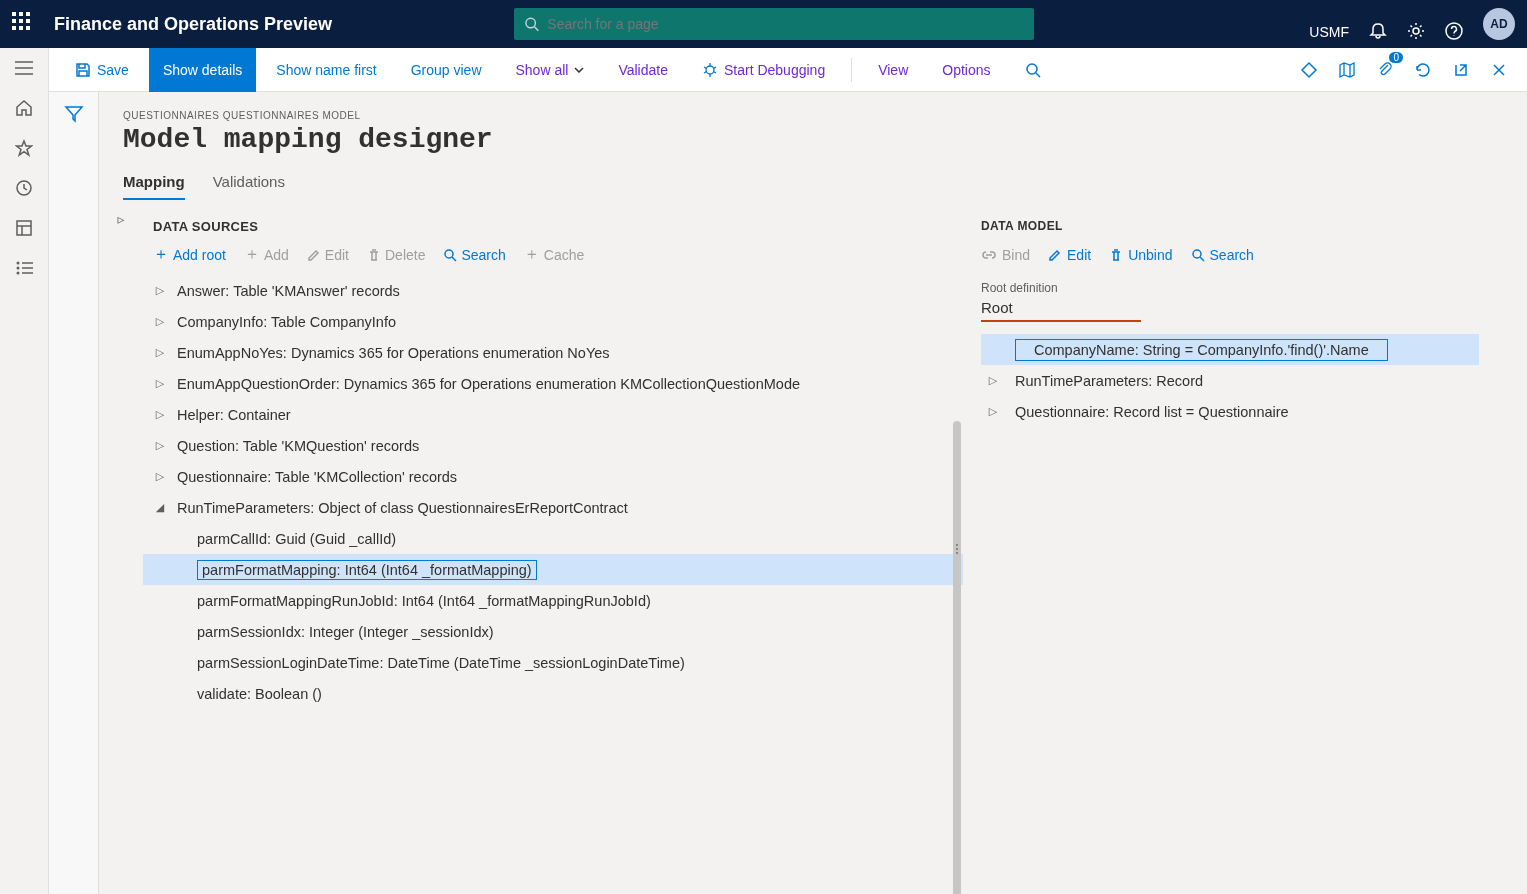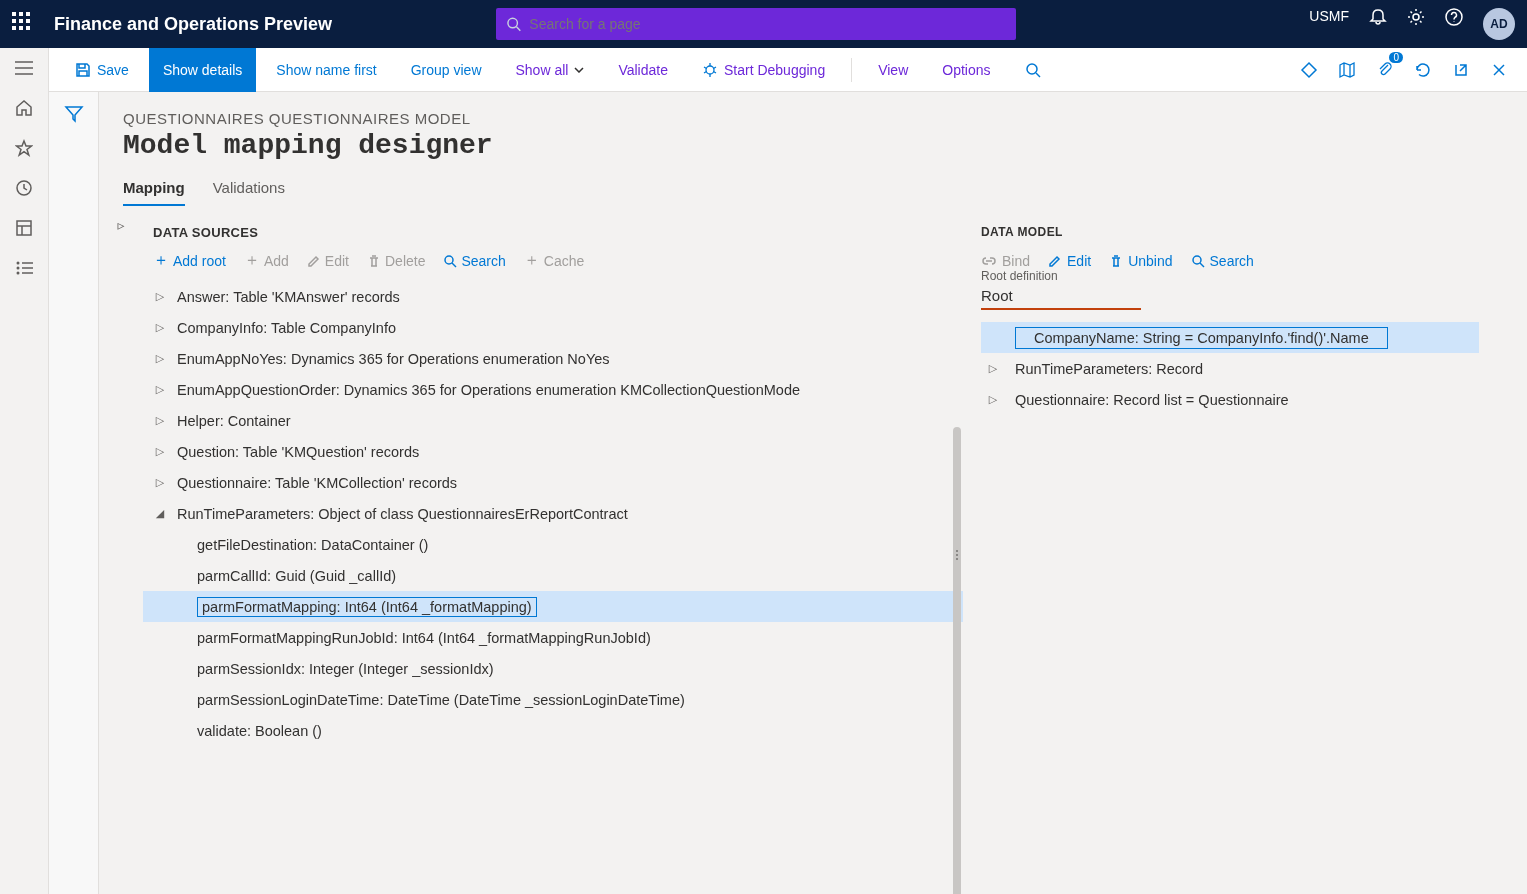--- a/index.html
+++ b/index.html
@@ -2,26 +2,26 @@
 <html><head>
 <meta charset="utf-8">
 <style>
 * { box-sizing: border-box; margin: 0; padding: 0; }
 body { font-family: "Segoe UI", Arial, sans-serif; font-size: 14px; color: #323130; background: #f3f2f1; overflow: hidden; width: 1527px; height: 894px; position: relative; }
 
 
 .topbar { height: 48px; background: #0a1e3f; color: #fff; display: flex; align-items: center; padding: 0 12px; }
 .topbar .waffle { width: 24px; height: 24px; display: grid; grid-template-columns: repeat(3,4px); grid-template-rows: repeat(3,4px); gap: 3px; cursor: pointer; margin-right: 18px; }
 .topbar .waffle span { background: #fff; width: 4px; height: 4px; }
-.topbar .app-title { font-size: 18px; font-weight: 600; margin-right: 44px; white-space: nowrap; }
-.searchbar { flex: 0 0 520px; margin-left: 120px; height: 32px; background: #6d28d9; border-radius: 2px; display: flex; align-items: center; padding: 0 10px; color: #c8d1de; }
+.topbar .app-title { font-size: 18px; font-weight: 600; margin-right: 62px; white-space: nowrap; }
+.searchbar { flex: 0 0 520px; margin-left: 120px; height: 32px; background: #0f766e; border-radius: 2px; display: flex; align-items: center; padding: 0 10px; color: #c8d1de; }
 .searchbar svg { margin-right: 8px; }
 .searchbar input { background: transparent; border: none; outline: none; color: #c8d1de; font-size: 14px; width: 100%; }
 .topbar .spacer { flex: 1; }
-.topbar .right-icons { display: flex; align-items: flex-start; gap: 20px; }
+.topbar .right-icons { display: flex; align-items: flex-end; gap: 20px; }
 .topbar .right-icons .txt { font-size: 14px; }
 .topbar .avatar { width: 32px; height: 32px; border-radius: 50%; background: #b8c7e0; color: #0a1e3f; display: flex; align-items: center; justify-content: center; font-size: 12px; font-weight: 600; }
 
 
 .cmdbar-wrap { display: flex; }
 .leftstrip { width: 49px; background: #f3f2f1; border-right: 1px solid #e1dfdd; height: calc(894px - 48px); display: flex; flex-direction: column; align-items: center; padding-top: 10px; gap: 20px; }
 .leftstrip .icon { width: 20px; height: 20px; color: #605e5c; display:flex; align-items:center; justify-content:center; cursor:pointer; }
 .rightarea { flex: 1; display: flex; flex-direction: column; }
 .cmdbar { height: 44px; background: #fff; border-bottom: 1px solid #e1dfdd; display: flex; align-items: center; padding: 0 12px; gap: 6px; }
 .cmdbar .btn { height: 44px; padding: 0 14px; display: flex; align-items: center; gap: 6px; cursor: pointer; color: #6d28d9; font-size: 14px; }
@@ -30,21 +30,21 @@
 .cmdbar .sep { width: 1px; height: 24px; background: #e1dfdd; margin: 0 6px; }
 .cmdbar .rspace { flex: 1; }
 .cmdbar .ricon { width: 32px; height: 32px; display: flex; align-items: center; justify-content: center; color: #0078d4; cursor: pointer; position: relative; }
 .cmdbar .ricon.badge::after { content: attr(data-badge); position: absolute; top: -2px; right: -2px; background: #0078d4; color:#fff; font-size:10px; border-radius:8px; padding: 0 4px; }
 
 
 .content { flex: 1; display: flex; background: #f3f2f1; overflow: hidden; }
 .filterstrip { width: 50px; border-right: 1px solid #e1dfdd; background: #f8f8f8; display: flex; justify-content: center; padding-top: 12px; }
 .filterstrip .funnel { color: #0078d4; }
 .main { flex: 1; padding: 18px 24px 0 24px; overflow: auto; }
-.breadcrumb { font-size: 15px; color: #605e5c; letter-spacing: 0.5px; }
+.breadcrumb { font-size: 10px; color: #605e5c; letter-spacing: 0.5px; }
 .pagetitle { font-size: 28px; font-weight: 600; margin-top: 3px; font-family: Liberation Mono, monospace; }
 .tabs { display: flex; gap: 28px; margin-top: 18px; border-bottom: 1px solid transparent; }
 .tabs .tab { padding-bottom: 8px; cursor: pointer; color: #605e5c; font-size: 15px; }
 .tabs .tab.active { color: #323130; font-weight: 600; border-bottom: 2px solid #0078d4; }
 
 .dual { display: flex; gap: 0; margin-top: 0; }
 .ds-panel { flex: 1; border-right: none; position: relative; }
 .ds-collapse { position: absolute; left: -12px; top: 8px; width: 20px; height: 20px; background: #f3f2f1; display:flex; align-items:center; justify-content:center; color:#605e5c; cursor:pointer; }
 .panel-title { font-size: 13px; font-weight: 700; margin: 18px 0 10px 30px; letter-spacing: 0.3px; }
 .panel-toolbar { display: flex; gap: 18px; margin-left: 30px; margin-bottom: 10px; flex-wrap: wrap; }
@@ -59,21 +59,21 @@
 .tree-node.selected { background: #cfe4fa; }
 .tree-node.selected .label { border: 1px solid #0078d4; padding: 1px 4px; background:#cfe4fa; }
 
 
 .dm-panel { width: 540px; padding: 18px 24px 0 18px; position: relative; }
 .dm-title { font-size: 12px; font-weight: 700; letter-spacing: 0.4px; }
 .dm-toolbar { display:flex; gap: 18px; margin-top: 14px; }
 .dm-toolbar .tbtn { display:flex; align-items:center; gap:5px; font-size:14px; cursor:pointer; }
 .dm-toolbar .tbtn.link { color:#0078d4; }
 .dm-toolbar .tbtn.dis { color:#a19f9d; }
-.rootlbl { font-size: 12px; color:#605e5c; }
+.rootlbl { font-size: 12px; color:#605e5c; margin-top: 18px; }
 .rootval { font-size: 15px; border-bottom: 2px solid #c2410c; padding: 4px 0; width: 160px; margin-bottom: 12px; }
 .dm-tree .tree-node { padding-left: 0; }
 .dm-tree .tree-node.sel2 { background: #cfe4fa; }
 .dm-tree .tree-node.sel2 .label { border: 1.5px solid #0078d4; padding: 2px 18px; }
 
 
 .splitter { position: absolute; left: -10px; top: 340px; width: 8px; height: 16px; display:flex; flex-direction:column; gap:2px; align-items:center; justify-content:center; }
 .splitter span { width:2px; height:2px; background:#8a8886; }
 
 
@@ -338,24 +338,20 @@
                 <div class="tree-node">
                   <span class="caret">▷</span>
                   <span class="label">Questionnaire: Table 'KMCollection' records</span>
                 </div>
                 <div class="tree-node">
                   <span class="caret">◢</span>
                   <span class="label">RunTimeParameters: Object of class QuestionnairesErReportContract</span>
                 </div>
                 <div class="tree-node child">
                   <span class="caret"></span>
-                  <span class="label">getFileDestination: DataContainer ()</span>
-                </div>
-                <div class="tree-node child">
-                  <span class="caret"></span>
                   <span class="label">parmCallId: Guid (Guid _callId)</span>
                 </div>
                 <div class="tree-node child selected">
                   <span class="caret"></span>
                   <span class="label">parmFormatMapping: Int64 (Int64 _formatMapping)</span>
                 </div>
                 <div class="tree-node child">
                   <span class="caret"></span>
                   <span class="label">parmFormatMappingRunJobId: Int64 (Int64 _formatMappingRunJobId)</span>
                 </div>

